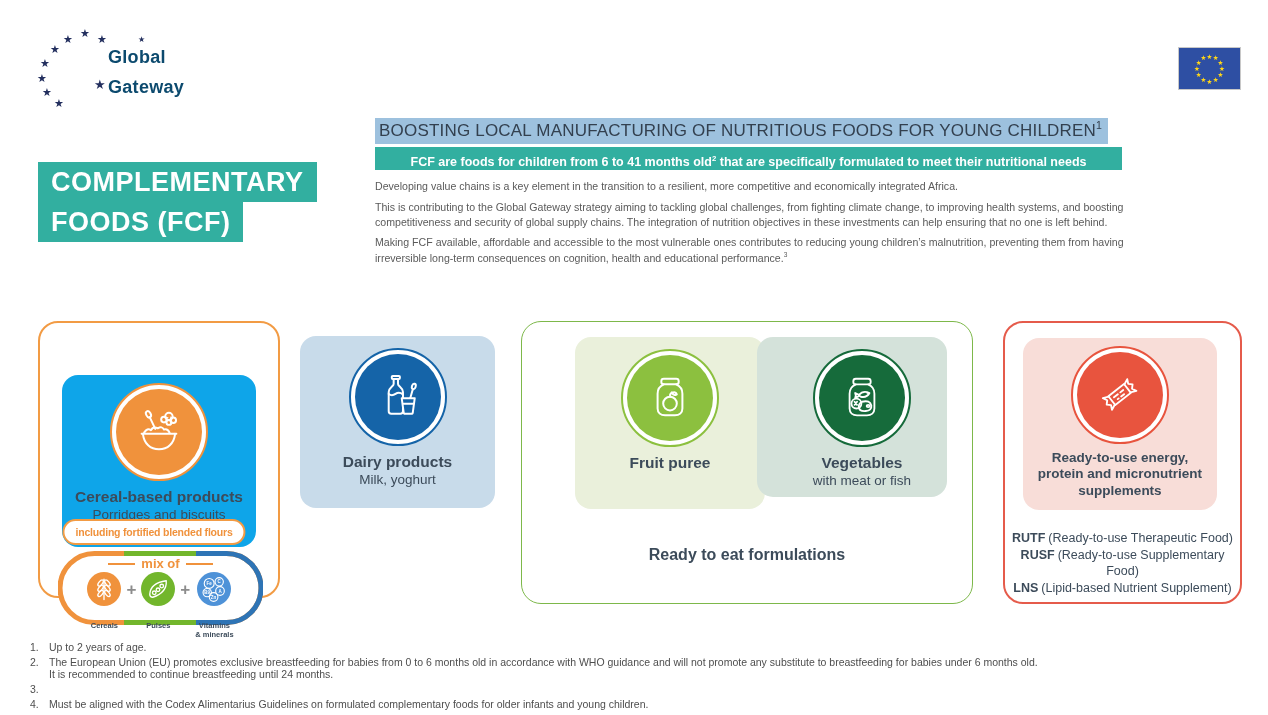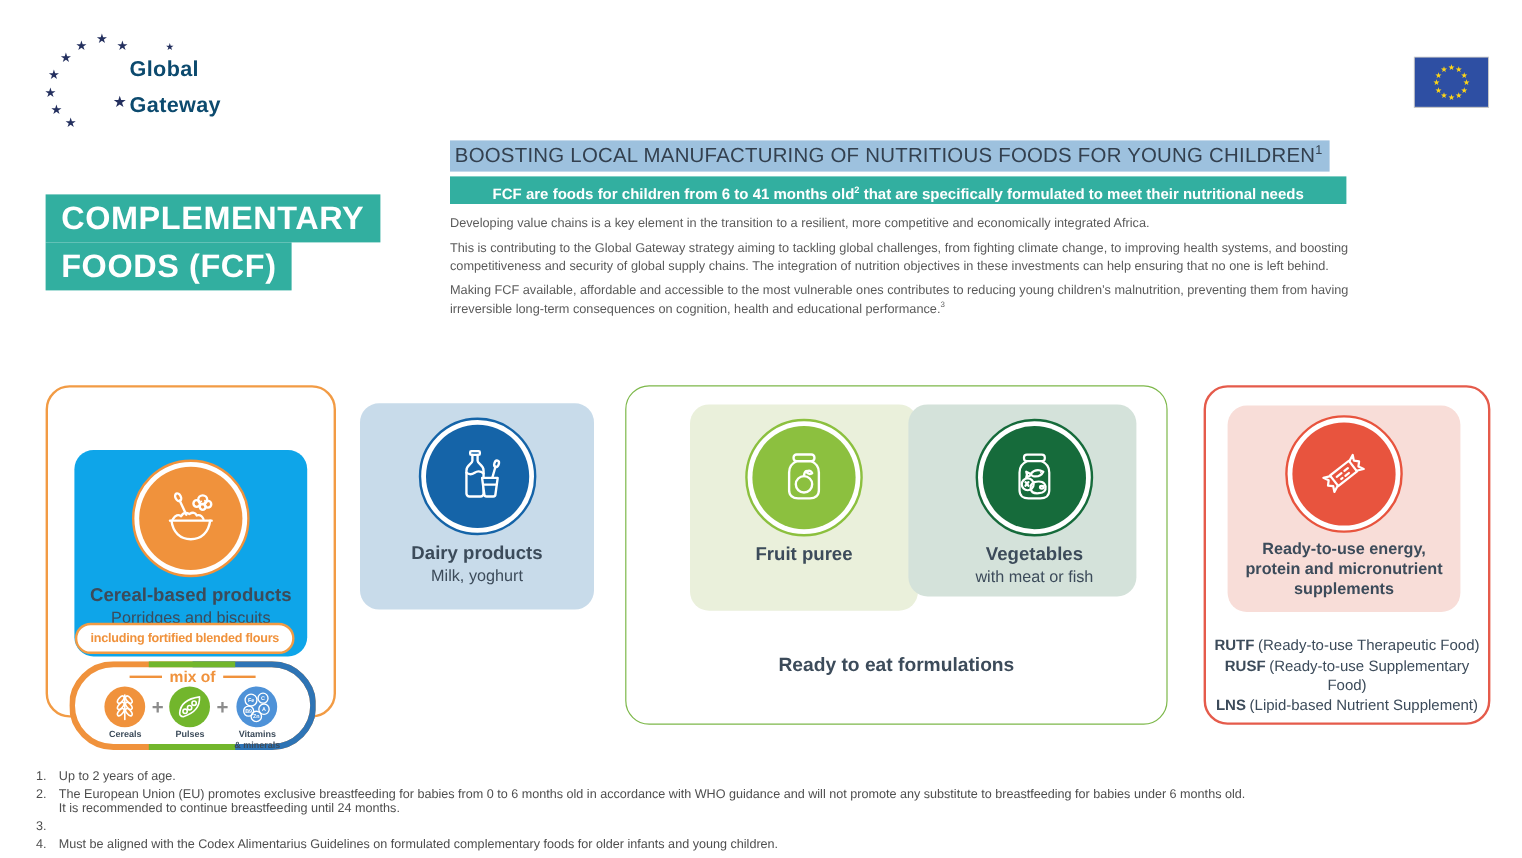--- a/index.html
+++ b/index.html
@@ -60,21 +60,21 @@
 
   .mix-pill { left:58px; top:551px; width:205px; height:74px; z-index:2; }
   .mix-content { position:absolute; left:0; top:0; width:100%; height:100%; padding-top:5px; z-index:2; }
   .mix-label-row { display:flex; align-items:center; justify-content:center; gap:6px; height:15px; }
   .mix-dash { width:27px; height:2px; background:#F0923C; }
   .mix-label { color:#F0923C; font-size:13px; font-weight:bold; }
   .mix-row { display:flex; justify-content:center; align-items:flex-start; gap:5px; margin-top:1px; }
   .mix-item { display:flex; flex-direction:column; align-items:center; }
   .mini { width:34px; height:34px; border-radius:50%; display:flex; align-items:center; justify-content:center; }
   .mini-cereals { background:#F0923C; } .mini-pulses { background:#72B62C; } .mini-vits { background:#4E92D8; }
-  .mix-item-label { font-size:7.5px; font-weight:bold; color:#3C4B5A; margin-top:2px; text-align:center;
+  .mix-item-label { font-size:7.5px; font-weight:bold; color:#3C4B5A; margin-top:16px; text-align:center;
                     line-height:1.15; white-space:pre-line; }
   .mix-plus { font-size:17px; font-weight:bold; color:#8C8C8C; margin-top:8px; }
 
   .rte-caption { left:521px; top:546px; width:452px; text-align:center;
                  font-size:16px; font-weight:bold; color:#3C4B5A; }
 
   .supp-list { left:1003px; top:530px; width:239px; text-align:center; font-size:12.5px;
                color:#3C4B5A; line-height:16.5px; }
   .supp-list b { font-weight:bold;margin-top:24px; }
   .supp-desc { margin-left:3px; }

